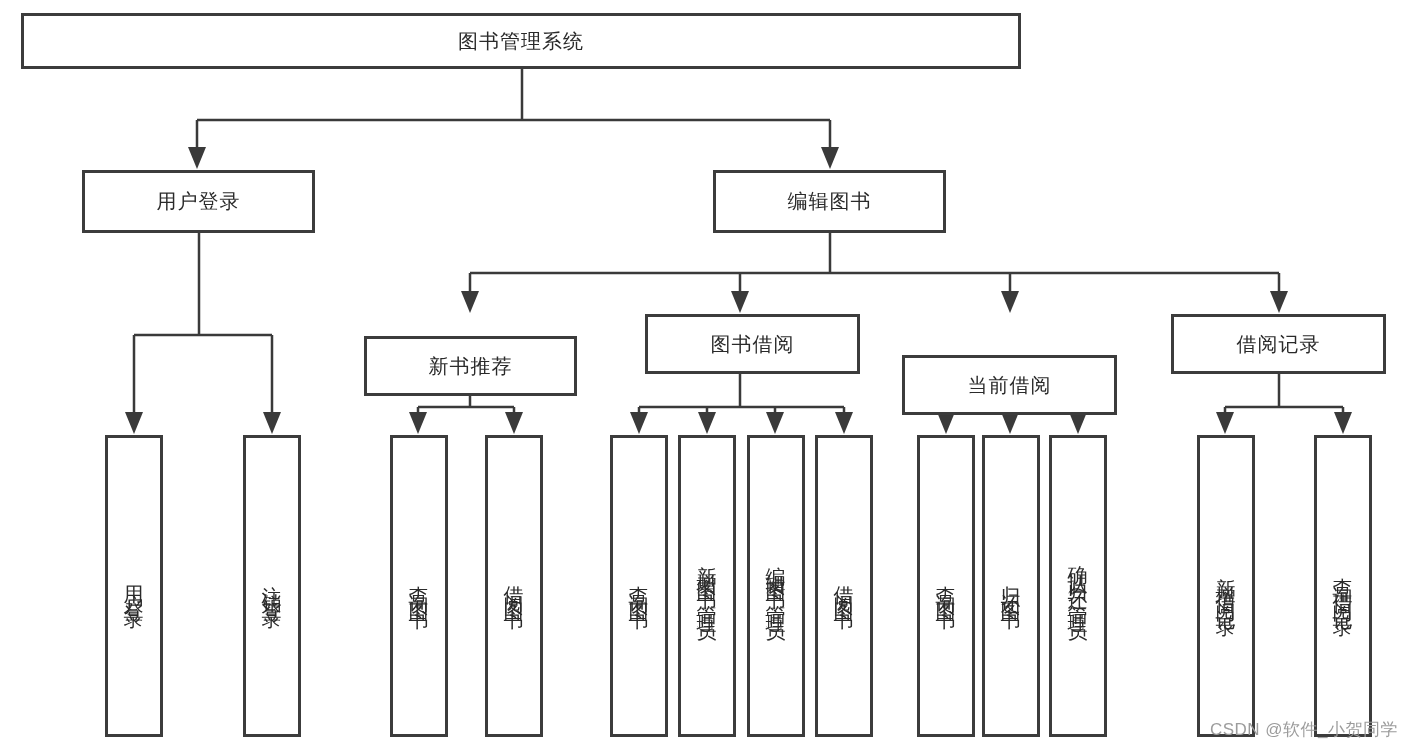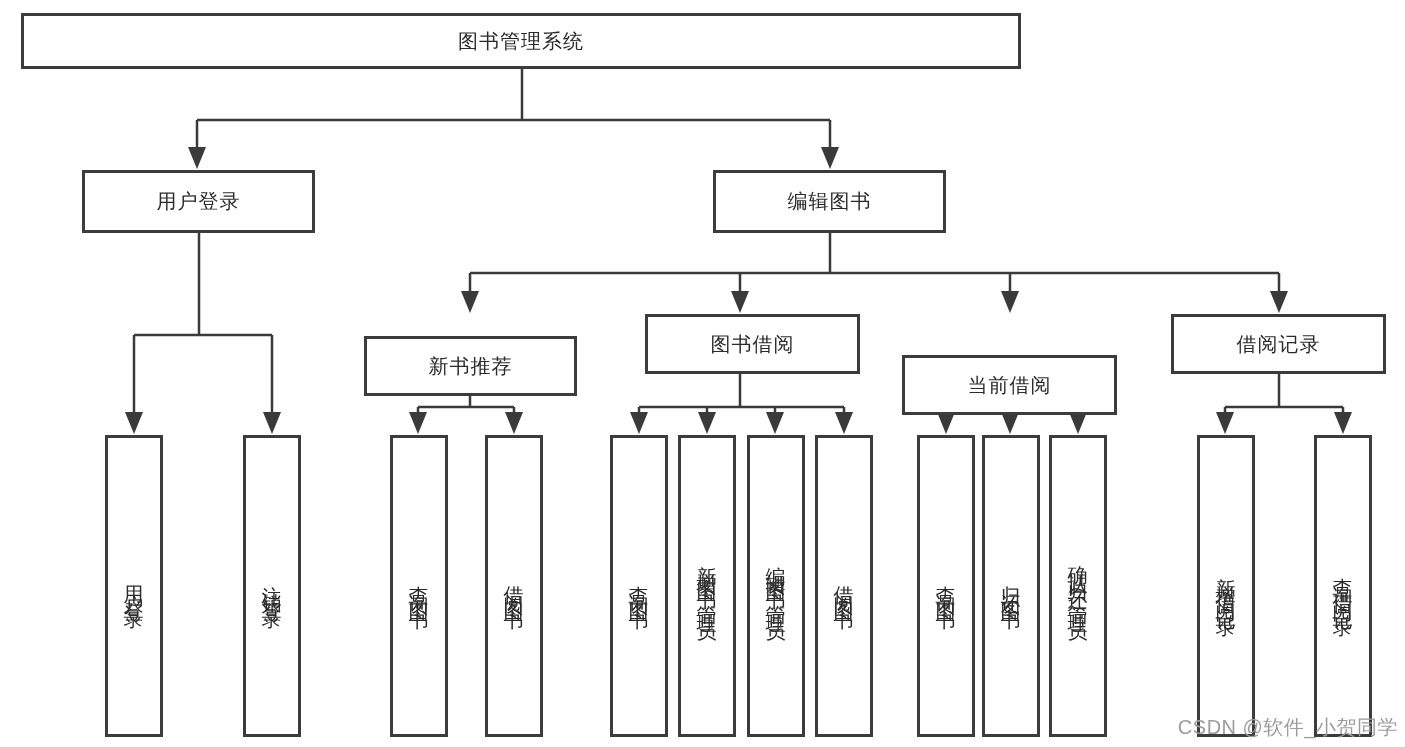--- a/index.html
+++ b/index.html
@@ -26,21 +26,21 @@
   .node.v{
     writing-mode:vertical-rl;
     text-orientation:mixed;
     letter-spacing:8px;
     line-height:1;
     white-space:normal;
   }
   .watermark{
     position:absolute;
     right:7px;bottom:6px;
-    font-size:20px;
+    font-size:17px;
     color:#9c9c9c;
     letter-spacing:0.5px;
     z-index:3;
   }
 </style>
 </head>
 <body>
 
 <div class="canvas">
 

